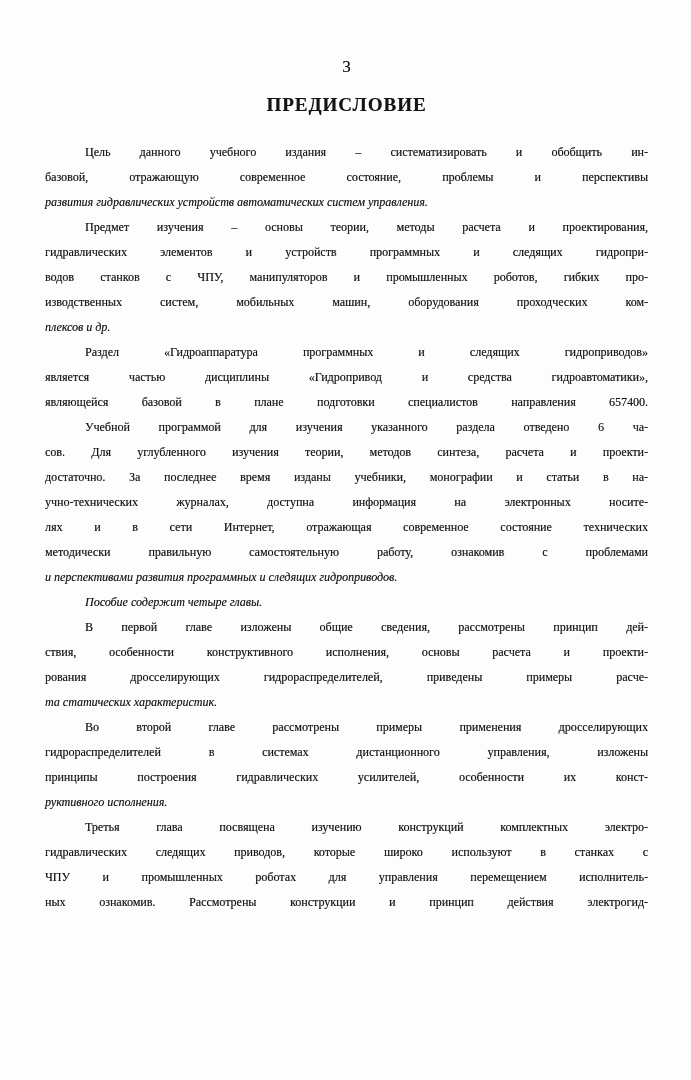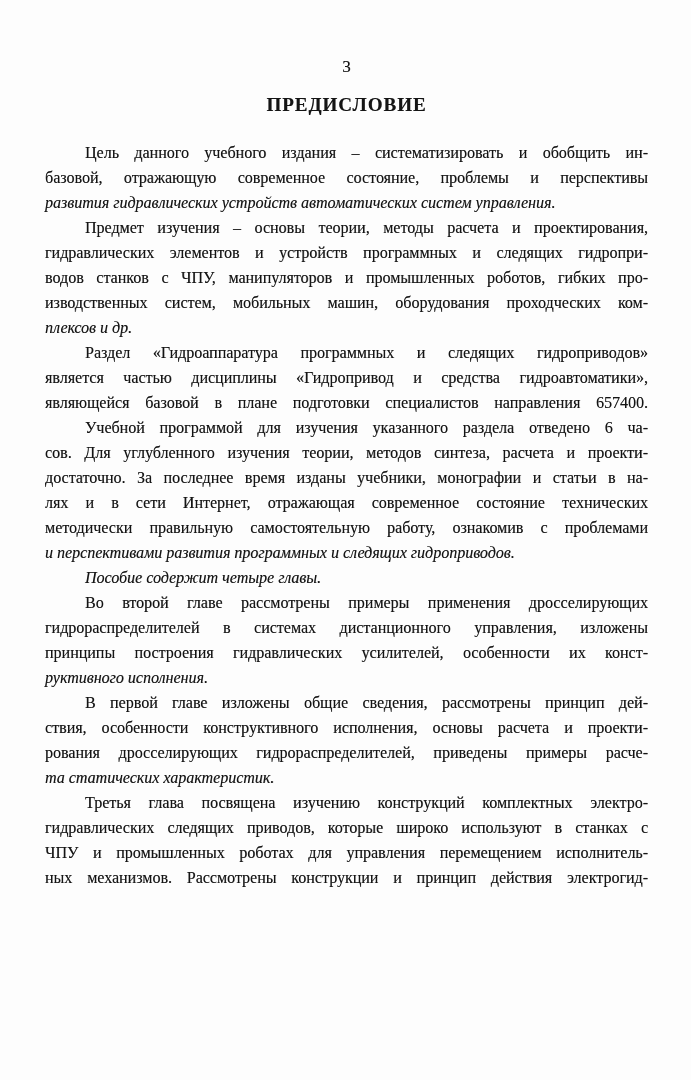--- a/index.html
+++ b/index.html
@@ -27,21 +27,21 @@
   .heading {
     margin: 14px 0 0 0;
     text-align: center;
     font-size: 19px;
     line-height: 26px;
     font-weight: bold;
     letter-spacing: 1px;
   }
   .body-text {
     margin-top: 22px;
-    font-size: 16px;
+    font-size: 12px;
   }
   .para {
     margin: 0;
   }
   .para .line {
     line-height: 25px;
     text-align: justify;
     text-align-last: justify;
   }
   .para .line.first {
@@ -73,39 +73,40 @@
       </div>
       <div class="para">
         <div class="line first">Раздел «Гидроаппаратура программных и следящих гидроприводов»</div>
         <div class="line">является частью дисциплины «Гидропривод и средства гидроавтоматики»,</div>
         <div class="line">являющейся базовой в плане подготовки специалистов  направления 657400.</div>
       </div>
       <div class="para">
         <div class="line first">Учебной программой для изучения указанного раздела отведено 6 ча-</div>
         <div class="line">сов. Для углубленного изучения теории, методов синтеза, расчета и проекти-</div>
         <div class="line">достаточно. За последнее время изданы учебники, монографии и статьи в на-</div>
+        <div class="line">учно-технических журналах, доступна информация на электронных носите-</div>
         <div class="line">лях и в сети Интернет, отражающая современное состояние технических</div>
         <div class="line">методически правильную самостоятельную работу, ознакомив с проблемами</div>
         <div class="line last">и перспективами развития программных и следящих гидроприводов.</div>
       </div>
       <div class="para">
         <div class="line first last">Пособие содержит четыре главы.</div>
       </div>
       <div class="para">
+        <div class="line first">В первой главе изложены общие сведения, рассмотрены принцип дей-</div>
+        <div class="line">ствия, особенности конструктивного исполнения, основы расчета и проекти-</div>
+        <div class="line">рования дросселирующих гидрораспределителей, приведены примеры расче-</div>
+        <div class="line last">та статических характеристик.</div>
+      </div>
+      <div class="para">
         <div class="line first">Во второй главе рассмотрены примеры применения дросселирующих</div>
         <div class="line">гидрораспределителей в системах дистанционного управления, изложены</div>
         <div class="line">принципы построения гидравлических усилителей, особенности их конст-</div>
         <div class="line last">руктивного исполнения.</div>
       </div>
       <div class="para">
-        <div class="line first">В первой главе изложены общие сведения, рассмотрены принцип дей-</div>
-        <div class="line">ствия, особенности конструктивного исполнения, основы расчета и проекти-</div>
-        <div class="line">рования дросселирующих гидрораспределителей, приведены примеры расче-</div>
-        <div class="line last">та статических характеристик.</div>
-      </div>
-      <div class="para">
         <div class="line first">Третья глава посвящена изучению конструкций комплектных электро-</div>
         <div class="line">гидравлических следящих приводов, которые широко используют в станках с</div>
         <div class="line">ЧПУ и промышленных роботах для управления перемещением исполнитель-</div>
-        <div class="line">ных механизмов. Рассмотрены конструкции и принцип действия электрогид-</div>
+        <div class="line">ных ознакомив. Рассмотрены конструкции и принцип действия электрогид-</div>
       </div>
     </div>
 </div>
 
 </body></html>

